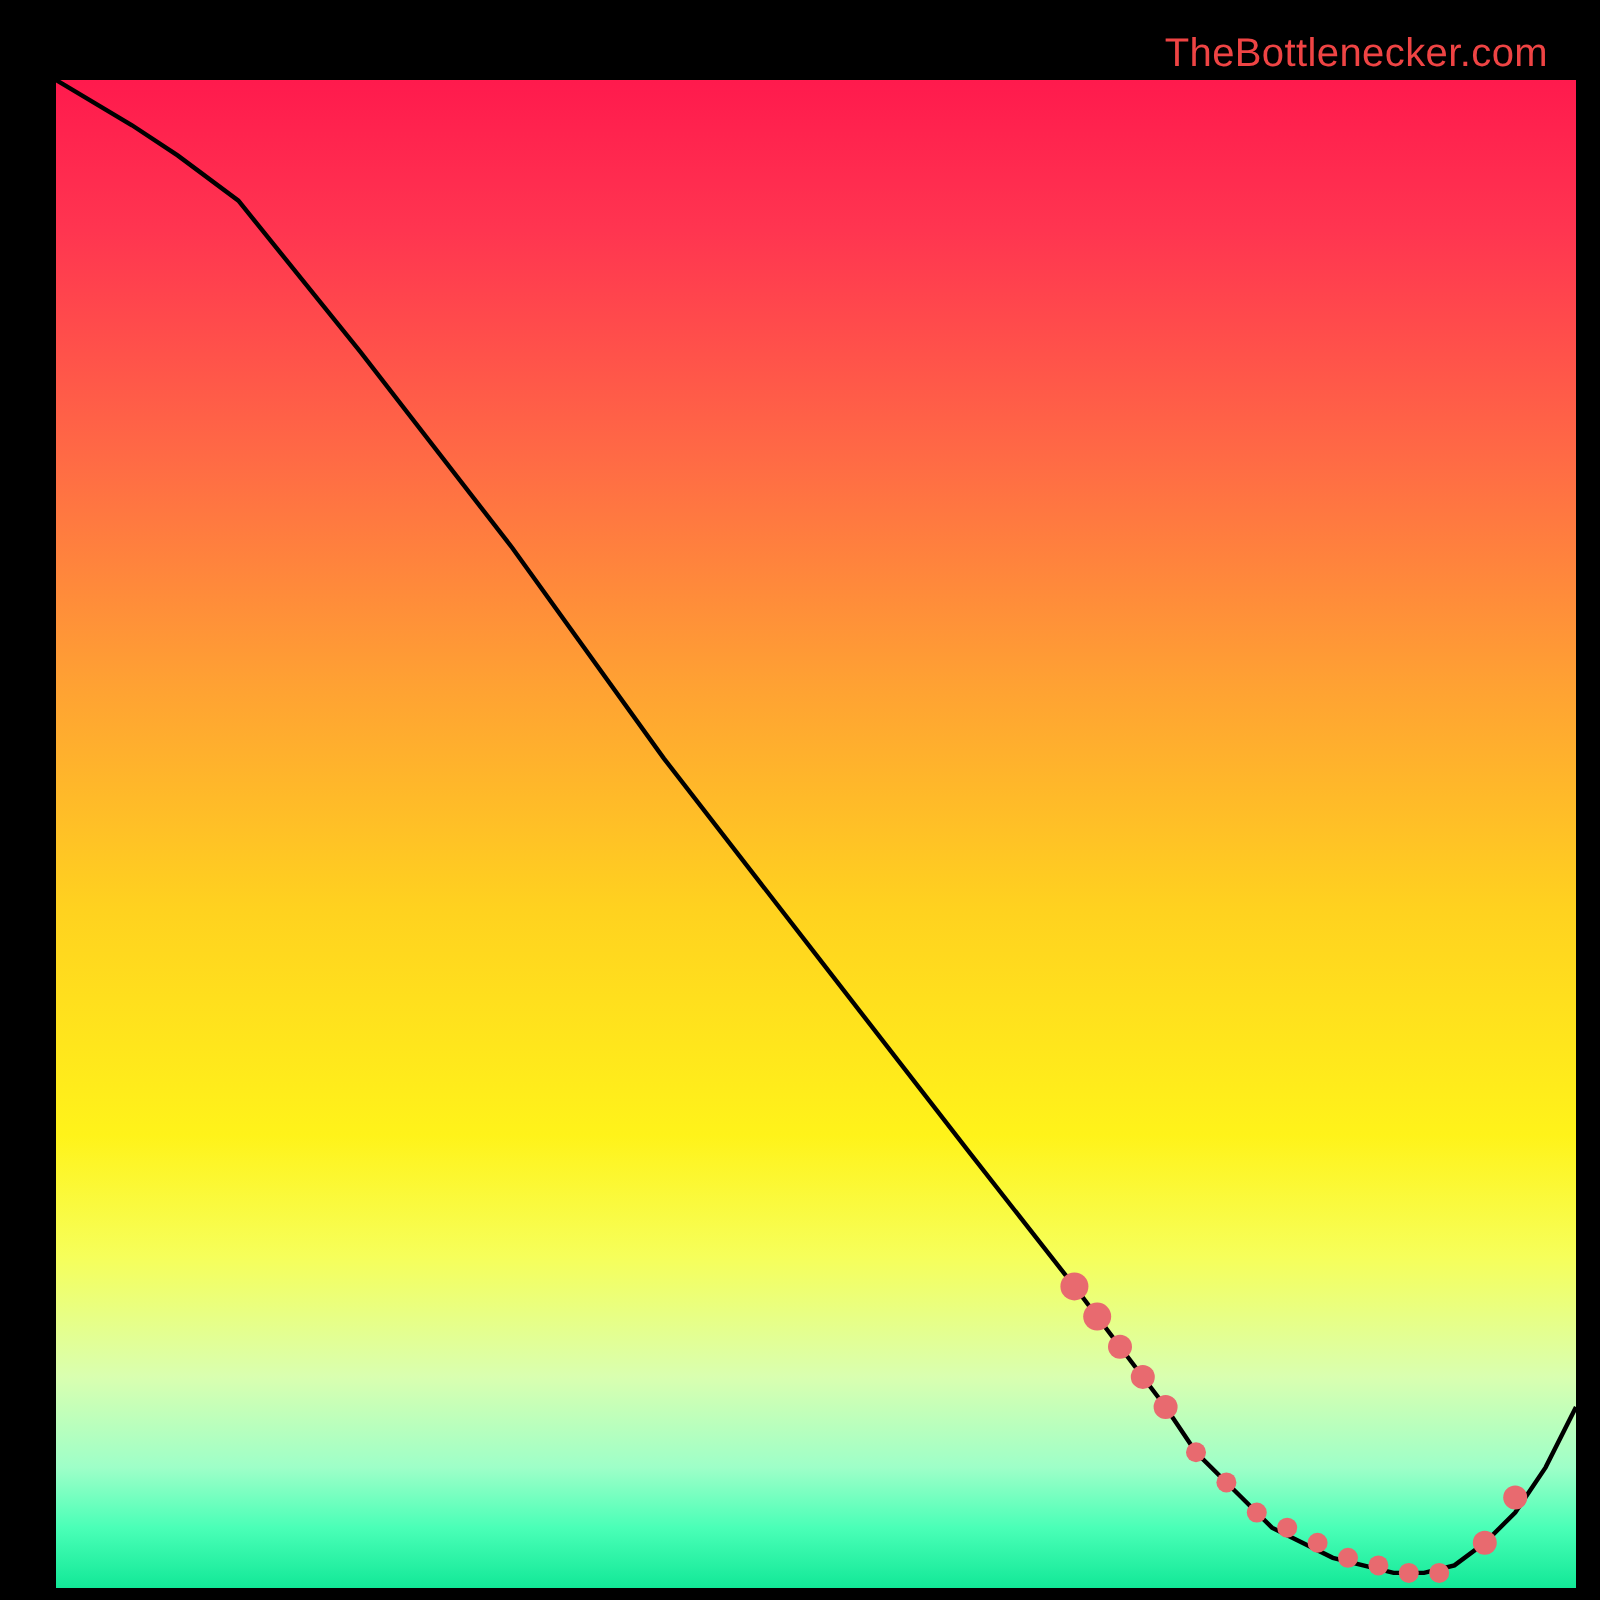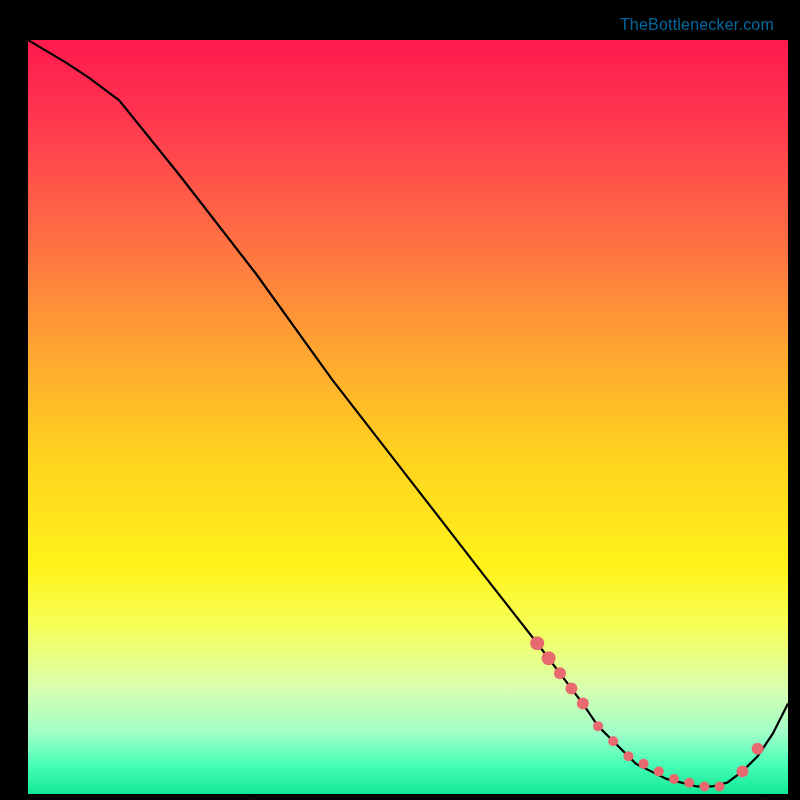--- a/index.html
+++ b/index.html
@@ -23,22 +23,22 @@
     position: absolute;
     left: 18px;
     top: 30px;
     width: 760px;
     height: 754px;
   }
   .watermark {
     position: absolute;
     top: 6px;
     right: 16px;
-    color: #0369a1;
-    font-size: 16px;
+    color: #ef4444;
+    font-size: 20px;
     letter-spacing: 0.2px;
     font-weight: 500;
   }
 </style>
 </head>
 <body>
 
 <div class="frame">
   <div class="watermark">TheBottlenecker.com</div>
   <div class="plot-area">

